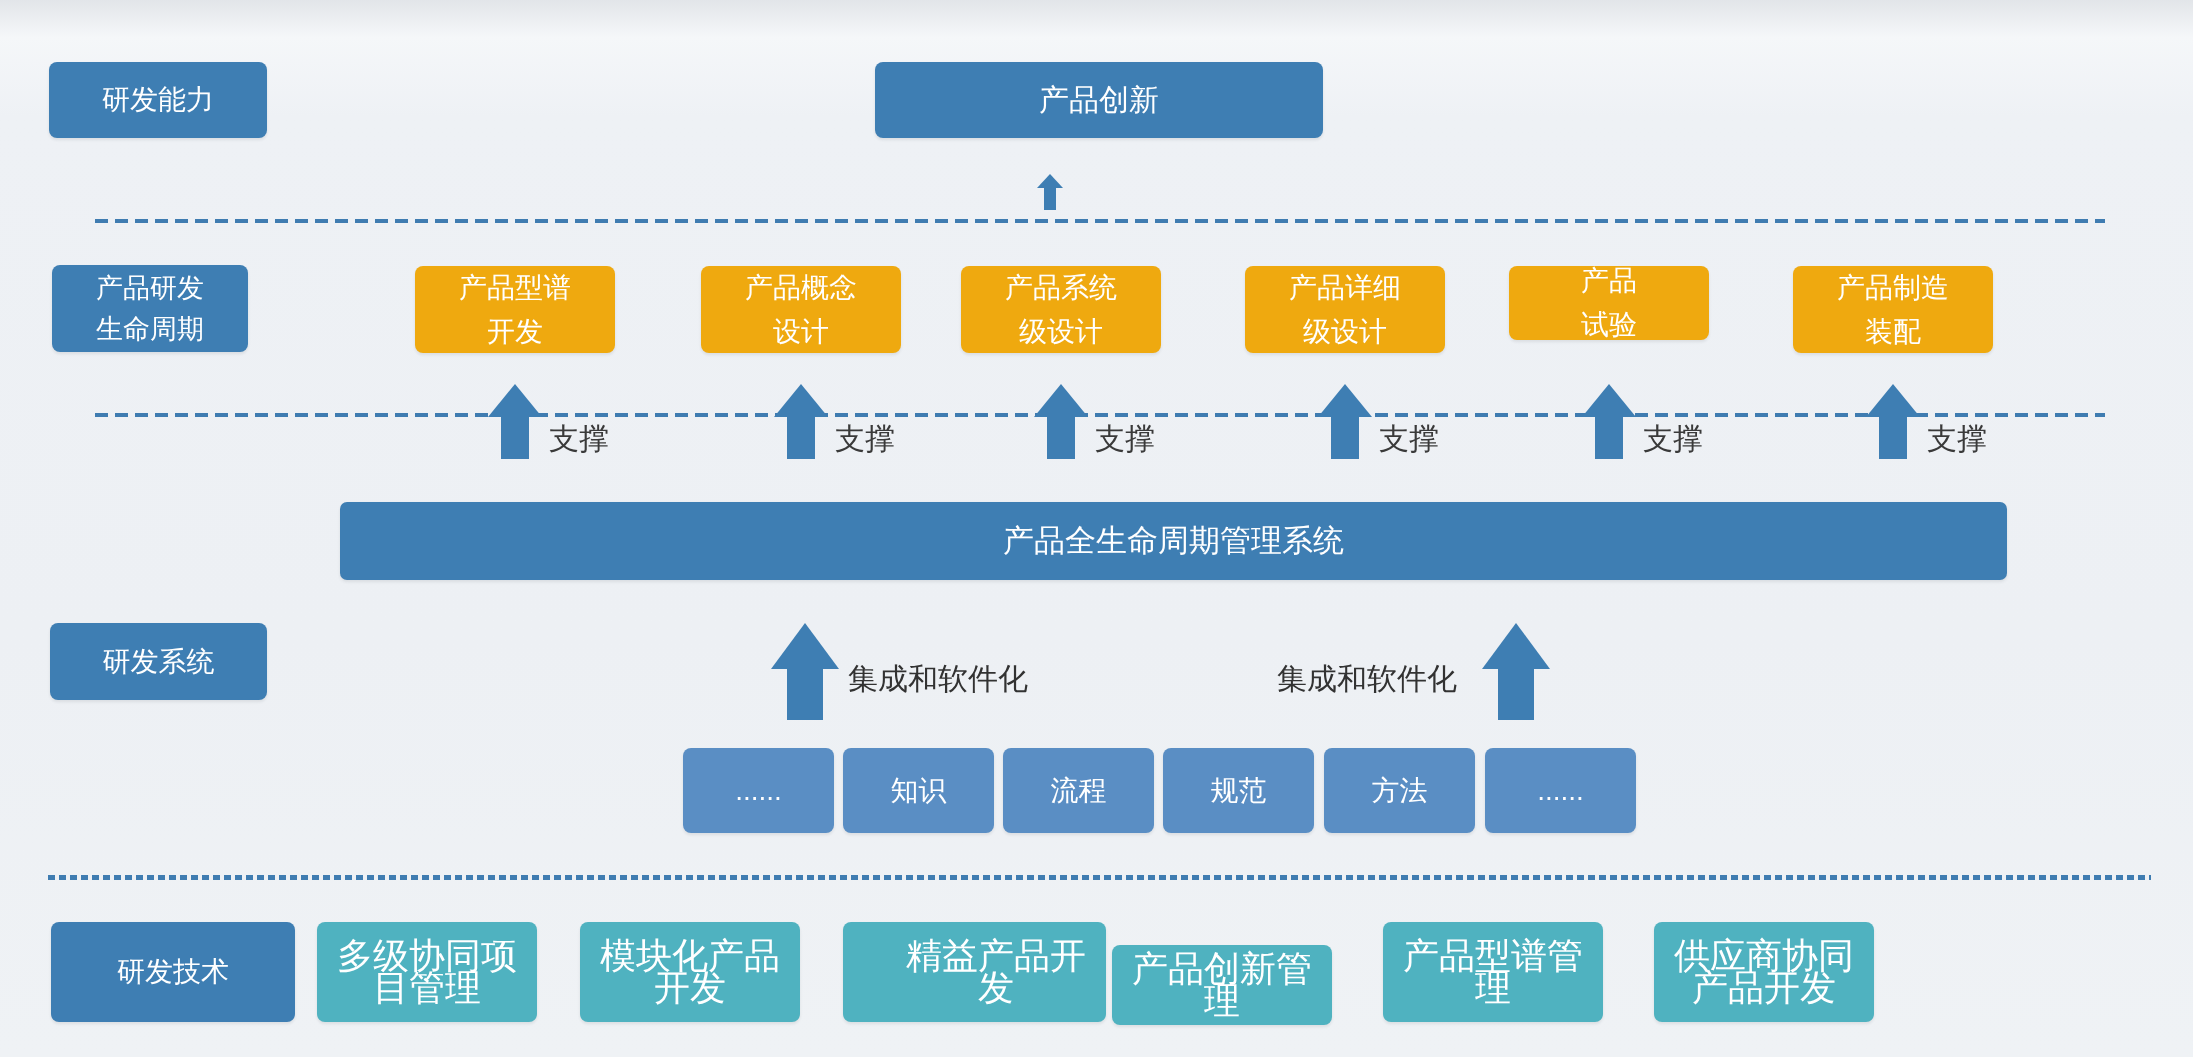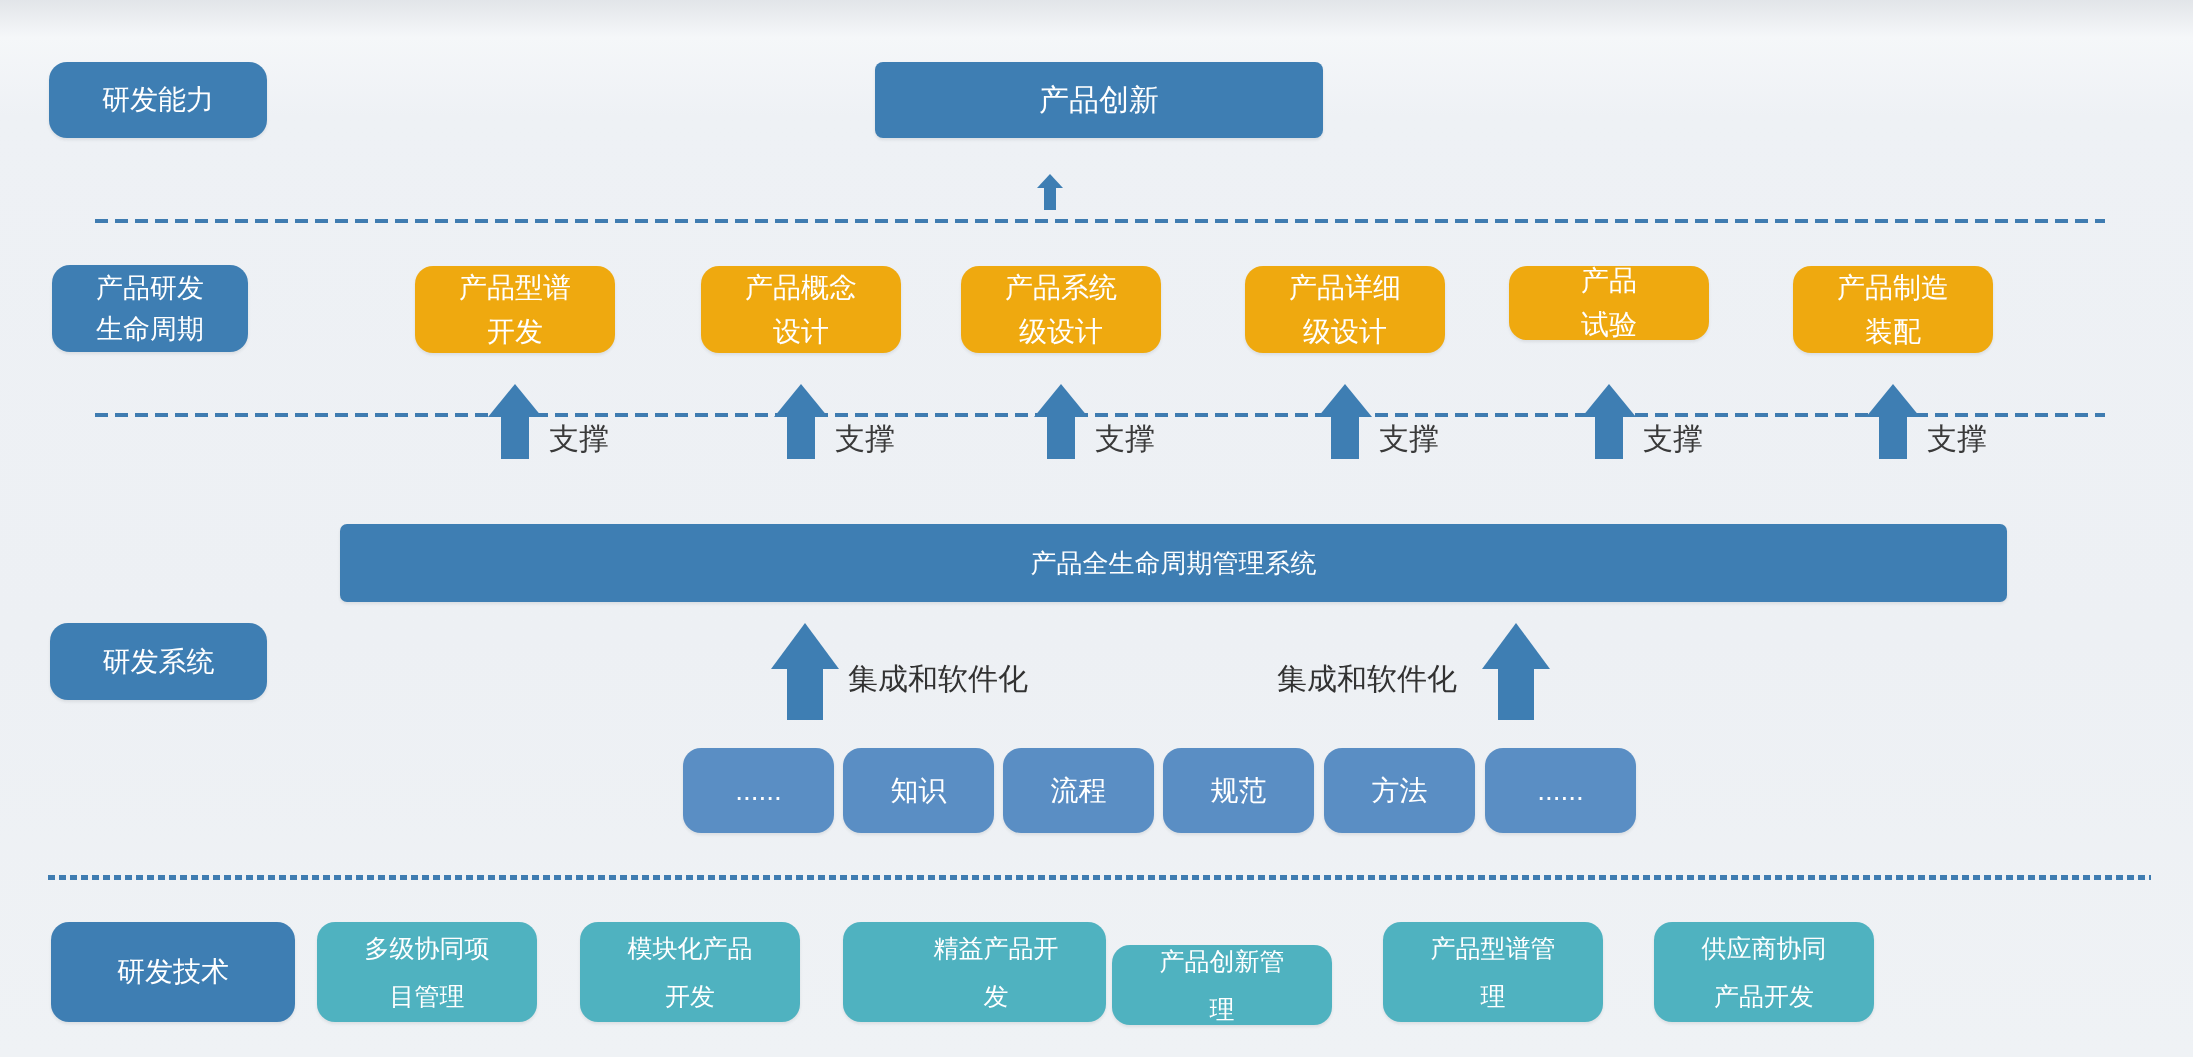--- a/index.html
+++ b/index.html
@@ -3,32 +3,32 @@
 <meta charset="utf-8">
 <style>
   html,body { margin:0; padding:0; background:#edf0f4; }
   .canvas {
     position:relative; width:2193px; height:1057px; overflow:hidden;
     font-family:"Liberation Sans","DejaVu Sans",sans-serif;
     background:linear-gradient(180deg,#e2e5e9 0%,#f5f7f9 3.5%,#eef1f5 11%,#edf0f4 60%,#eff2f5 100%);
   }
   .box {
     position:absolute; display:flex; align-items:center; justify-content:center;
-    color:#ffffff; text-align:center; border-radius:18px;
+    color:#ffffff; text-align:center; border-radius:8px;
     box-shadow:0 2px 3px rgba(50,60,70,0.10);
   }
   .blue   { background:#3E7EB3; }
   .orange { background:#EFA90F; }
   .lightblue { background:#5A8EC4; }
   .teal   { background:#4FB2C0; }
   .multiline { white-space:pre-line; }
   .f28 { font-size:28px; line-height:44px; }
-  .f27 { font-size:25px; line-height:48px; }
+  .f27 { font-size:36px; line-height:32px; }
   .f30 { font-size:30px; }
-  .f31 { font-size:26px;margin-top:22px; }
+  .f31 { font-size:31px; }
   .dash-line {
     position:absolute; height:4px;
     background:repeating-linear-gradient(90deg,#3F7CB1 0 13px,rgba(0,0,0,0) 13px 20px);
   }
   .dot-line {
     position:absolute; height:5px;
     background:repeating-linear-gradient(90deg,#3F7CB1 0 7px,rgba(0,0,0,0) 7px 11px);
   }
   .arrow { position:absolute; line-height:0; }
   .arrow svg { display:block; }

